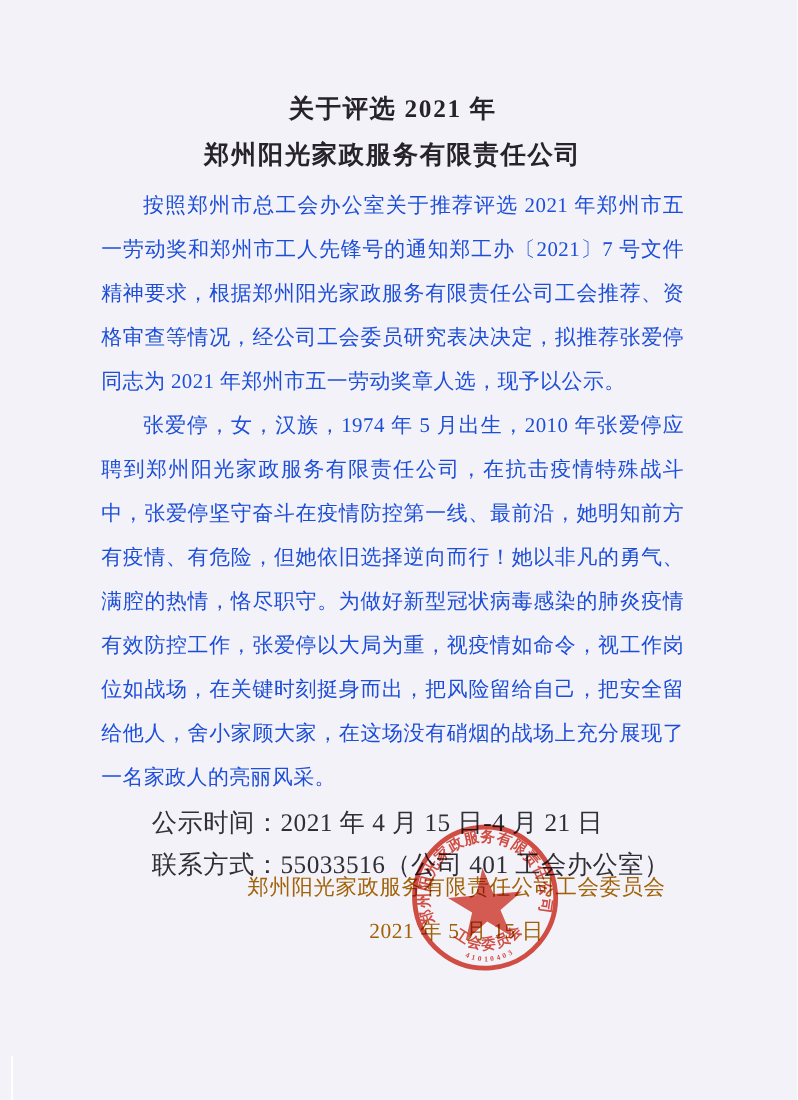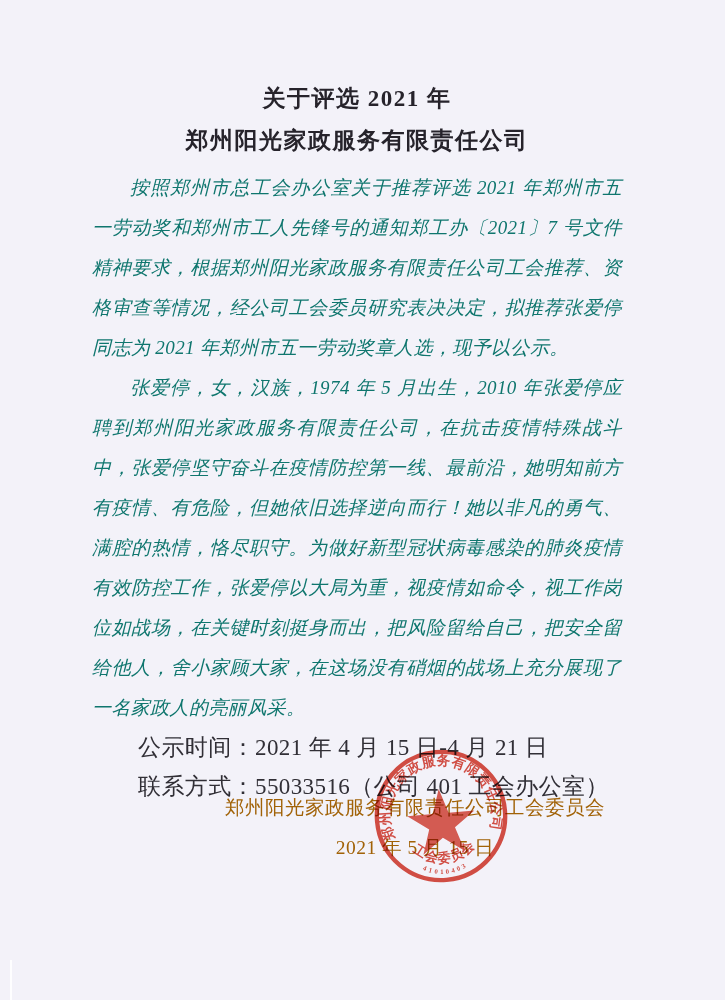--- a/index.html
+++ b/index.html
@@ -44,22 +44,21 @@
   .content {
     margin-top: 6px;
   }
   .body-para {
     font-size: 19px;
     line-height: 40px;
     text-align: justify;
     text-indent: 2em;
     margin: 0;
     letter-spacing: 0.4px;
-    color: #0f766e;
-    font-style: italic;
+    color: #1d4ed8;
   }
   .info-line {
     font-size: 23px;
     line-height: 39px;
     text-indent: 2em;
     margin: 0;
     letter-spacing: 0.4px;
     color: #312f36;
   }
   .sign-block {

